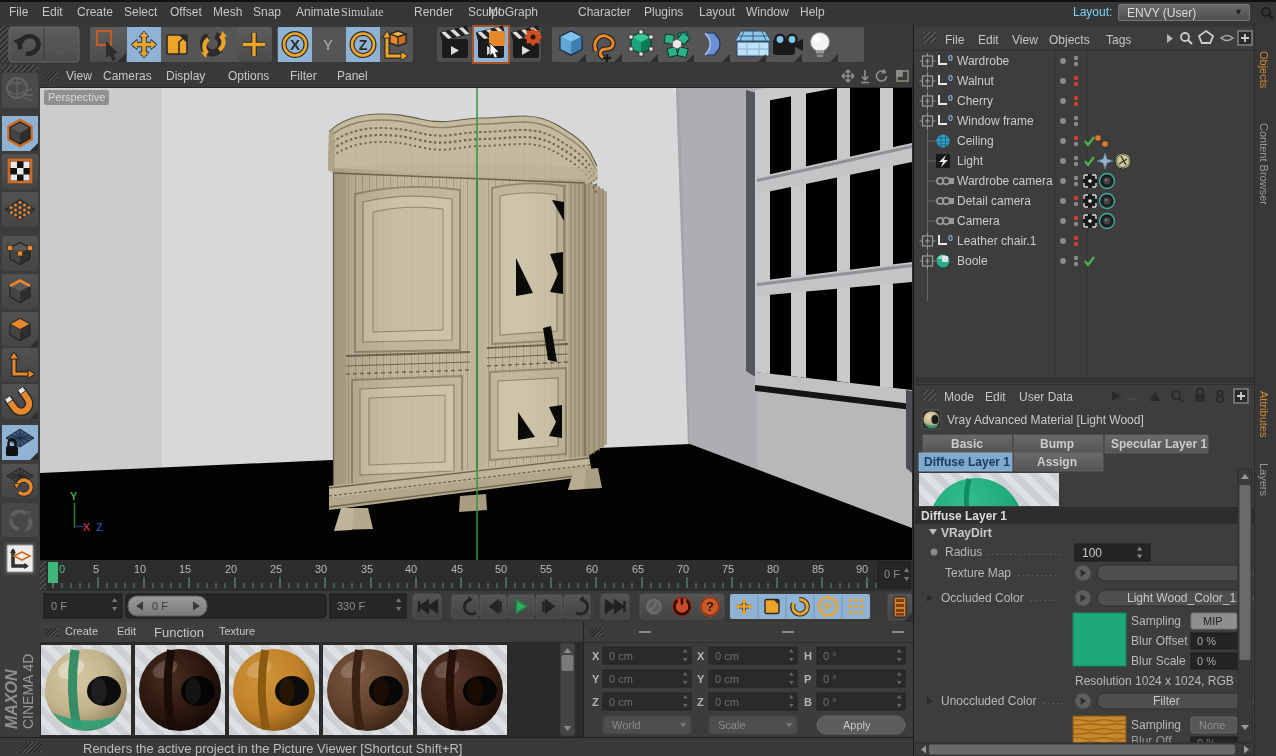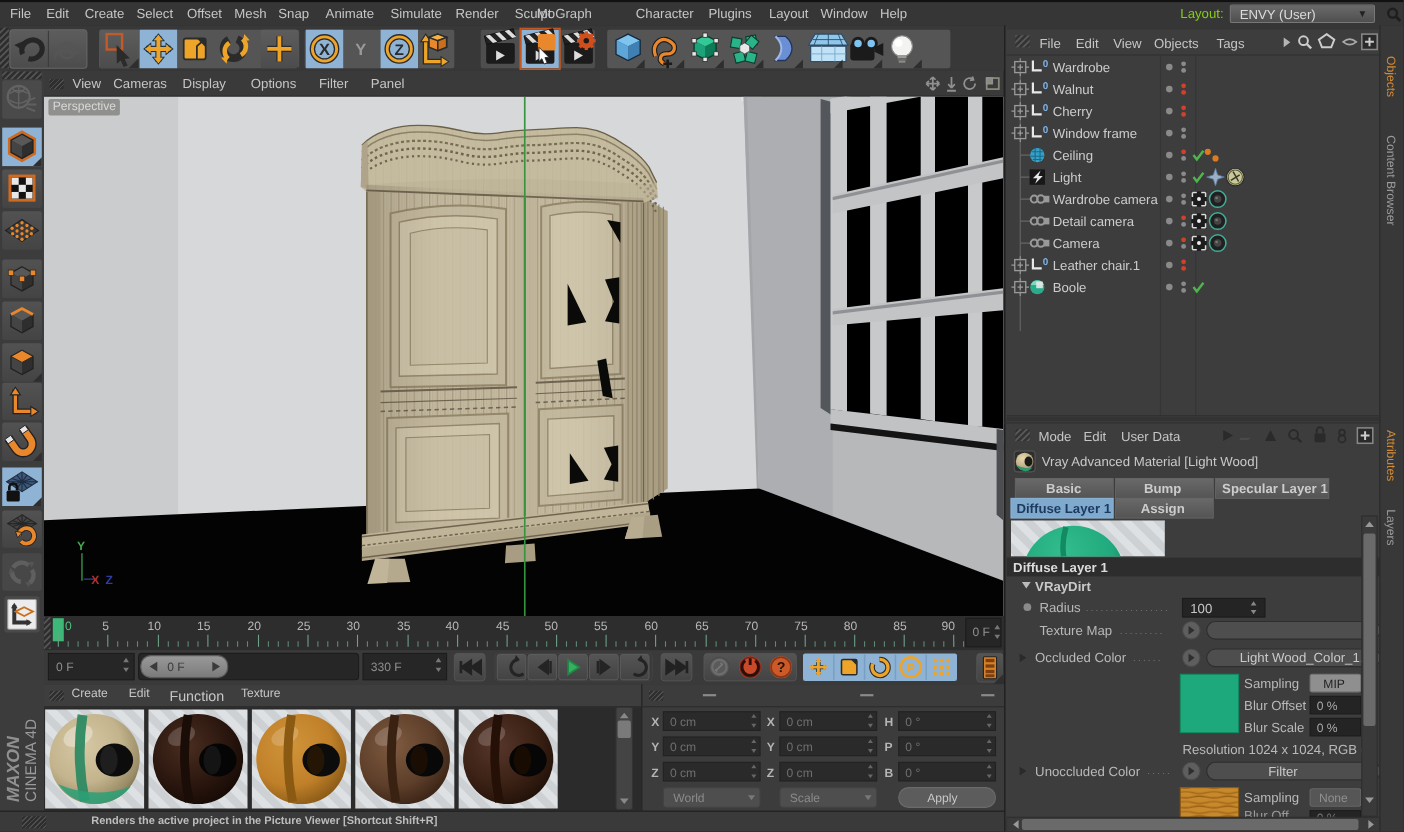--- a/index.html
+++ b/index.html
@@ -14,30 +14,30 @@
 <div class="abs" style="left:0;top:0;width:1276px;height:2px;background:#111;"></div>
 <div class="abs" id="menubar" style="left:0;top:2px;width:1276px;height:21px;background:#363636;border-bottom:1px solid #2a2a2a;">
   <div class="txt" style="left:9px;top:3px;">File</div>
   <div class="txt" style="left:42px;top:3px;">Edit</div>
   <div class="txt" style="left:77px;top:3px;">Create</div>
   <div class="txt" style="left:124px;top:3px;">Select</div>
   <div class="txt" style="left:170px;top:3px;">Offset</div>
   <div class="txt" style="left:213px;top:3px;">Mesh</div>
   <div class="txt" style="left:253px;top:3px;">Snap</div>
   <div class="txt" style="left:296px;top:3px;">Animate</div>
-  <div class="txt" style="left:355px;top:3px;">Simulate</div>
+  <div class="txt" style="left:341px;top:3px;font-family:Liberation Serif, serif;">Simulate</div>
   <div class="txt" style="left:414px;top:3px;">Render</div>
   <div class="txt" style="left:468px;top:3px;">Sculpt</div>
   <div class="txt" style="left:488px;top:3px;">MoGraph</div>
   <div class="txt" style="left:578px;top:3px;">Character</div>
   <div class="txt" style="left:644px;top:3px;">Plugins</div>
   <div class="txt" style="left:699px;top:3px;">Layout</div>
   <div class="txt" style="left:746px;top:3px;">Window</div>
   <div class="txt" style="left:800px;top:3px;">Help</div>
-  <div class="txt" style="left:1073px;top:3px;color:#84cc16;">Layout:</div>
+  <div class="txt" style="left:1073px;top:3px;color:#7dd3fc;">Layout:</div>
   <div class="abs" style="left:1118px;top:2px;width:132px;height:17px;background:linear-gradient(#6a6a6a,#4f4f4f);border:1px solid #777;border-radius:2px;box-sizing:border-box;">
      <span style="position:absolute;left:8px;top:1px;font-size:12px;color:#dcdcdc;">ENVY (User)</span>
      <span style="position:absolute;right:6px;top:2px;font-size:9px;color:#222;">▼</span>
   </div>
   <svg class="abs" style="left:1260px;top:4px" width="16" height="16">
       <circle cx="6" cy="6" r="4" fill="none" stroke="#1e1e1e" stroke-width="2.2"></circle>
       <line x1="9" y1="9" x2="13" y2="13" stroke="#1e1e1e" stroke-width="2.6"></line>
     </svg>
 </div>
 
@@ -869,21 +869,21 @@
         <path d="M 202 12 l 3.2 4.5 l 3.2 -4.5 z" fill="#777"></path>
         <rect x="233" y="5" width="88" height="18" rx="9" fill="#5c5c5c" stroke="#6a6a6a"></rect>
         <text x="259" y="18" fill="#c8c8c8">Apply</text>
       </g>
     </g>
   </svg>
 </div>
 
 <div class="abs" id="status" style="left:0;top:737px;width:1276px;height:19px;background:#3a3a3a;border-top:1px solid #202020;box-sizing:border-box;">
   <div class="abs hatch" style="left:20px;top:4px;width:22px;height:11px;"></div>
-  <div class="txt" style="left:83px;top:3px;font-size:10px;color:#bdbdbd;font-weight:bold;">Renders the active project in the Picture Viewer [Shortcut Shift+R]</div>
+  <div class="txt" style="left:83px;top:3px;font-size:13px;color:#bdbdbd;">Renders the active project in the Picture Viewer [Shortcut Shift+R]</div>
 </div>
 
 <div class="abs" id="objpanel" style="left:913px;top:23px;width:341px;height:361px;background:#3d3d3d;border-left:1px solid #191919;box-sizing:border-box;">
 <svg width="340" height="360" style="position:absolute;left:1px;top:0">
   <defs>
     <pattern id="hat3" width="4" height="4" patternUnits="userSpaceOnUse" patternTransform="rotate(45)">
           <rect width="4" height="4" fill="#333"></rect>
           <rect width="1.6" height="4" fill="#5a5a5a"></rect>
         </pattern>
     <g id="nullicon">

